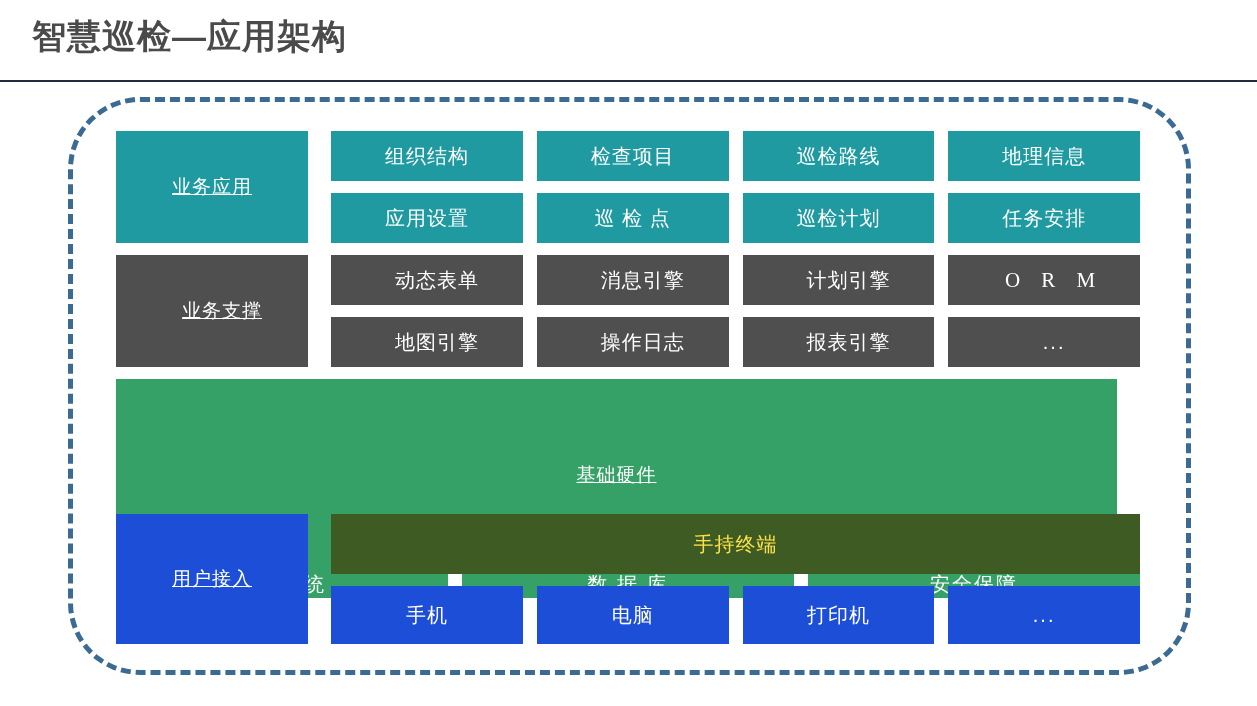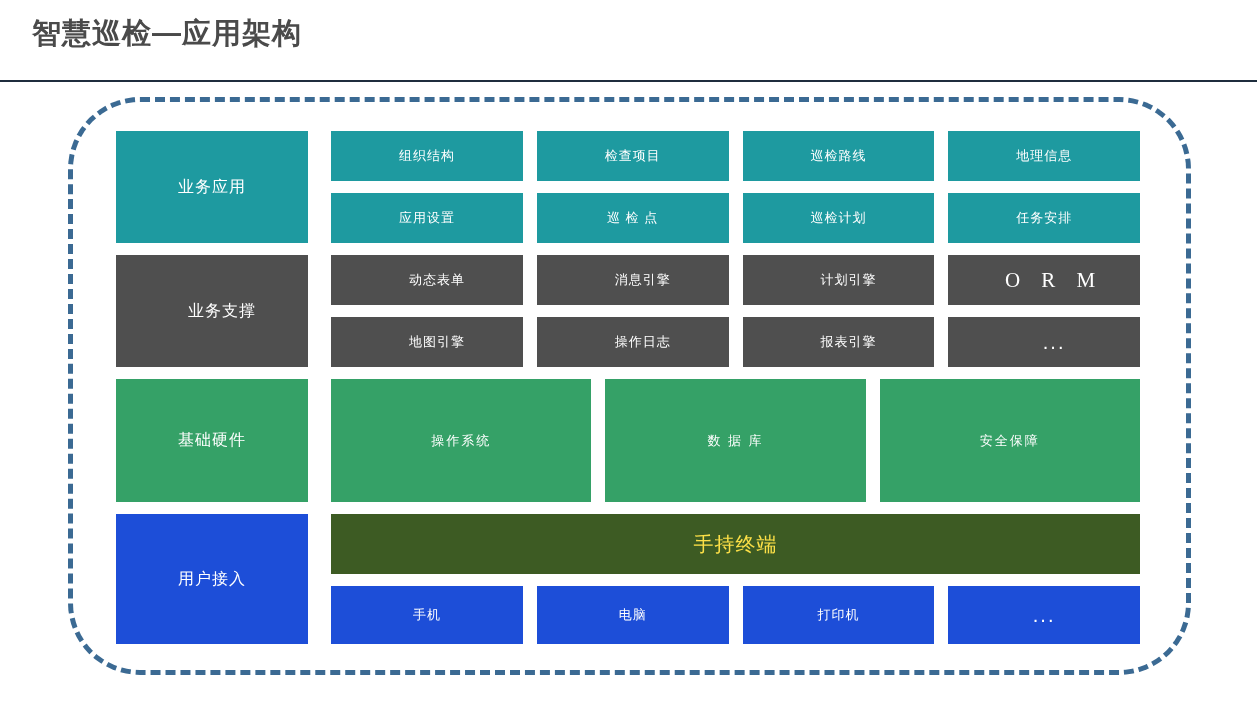--- a/index.html
+++ b/index.html
@@ -23,21 +23,21 @@
   .title-bar {
     position: absolute;
     left: 0; top: 0;
     width: 1257px;
     height: 82px;
   }
   .slide-title {
     position: absolute;
     left: 32px;
     top: 14px;
-    font-size: 29px;
+    font-size: 34px;
     font-weight: bold;
     color: #4a4a4a;
     letter-spacing: 1px;
     white-space: nowrap;
   }
   .title-rule {
     position: absolute;
     left: 0;
     top: 80px;
     width: 1257px;
@@ -72,22 +72,23 @@
   }
   .row:last-child { margin-bottom: 0; }
 
   .row-label {
     flex: 0 0 192px;
     margin-right: 23px;
     display: flex;
     align-items: center;
     justify-content: center;
     color: #ffffff;
-    font-size: 16px;
-    letter-spacing: 1px;
+    font-size: 19px;
+    letter-spacing: 1px;
+    text-decoration: underline;
   }
 
   .row-body {
     flex: 1 1 auto;
     display: flex;
     flex-direction: column;
   }
 
   .sub-row {
     display: flex;
@@ -95,39 +96,39 @@
   }
   .sub-row.top { margin-bottom: 12px; }
 
   .cell {
     flex: 1 1 0;
     margin-right: 14px;
     display: flex;
     align-items: center;
     justify-content: center;
     color: #ffffff;
-    font-size: 13px;
+    font-size: 20px;
     letter-spacing: 1px;
     text-align: center;
   }
   .cell:last-child { margin-right: 0; }
 
   
   .row-1 { height: 112px; }
   .row-1 .row-label, .row-1 .cell { background: #1e9aa0; }
   .row-1 .sub-row { height: 50px; }
 
   
   .row-2 { height: 112px; }
   .row-2 .row-label, .row-2 .cell { background: #4f4f4f; padding-left: 20px; }
   .row-2 .sub-row { height: 50px; }
   .cell.spaced { letter-spacing: 8px; font-family: "Liberation Serif", "DejaVu Serif", serif; font-size: 21px; }
 
   
-  .row-3 { height: 123px; }
+  .row-3 { height: 123px; flex-direction: column; }
   .row-3 .row-label, .row-3 .cell { background: #35a167; }
   .row-3 .row-body { flex-direction: row; }
   .row-3 .cell { letter-spacing: 2px; }
 
   
   .row-4 { height: 130px; }
   .row-4 .row-label, .row-4 .cell { background: #1d4ed8; }
   .row-4 .sub-row.top { height: 54px; }
   .row-4 .sub-row.bottom { height: 52px; }
 

